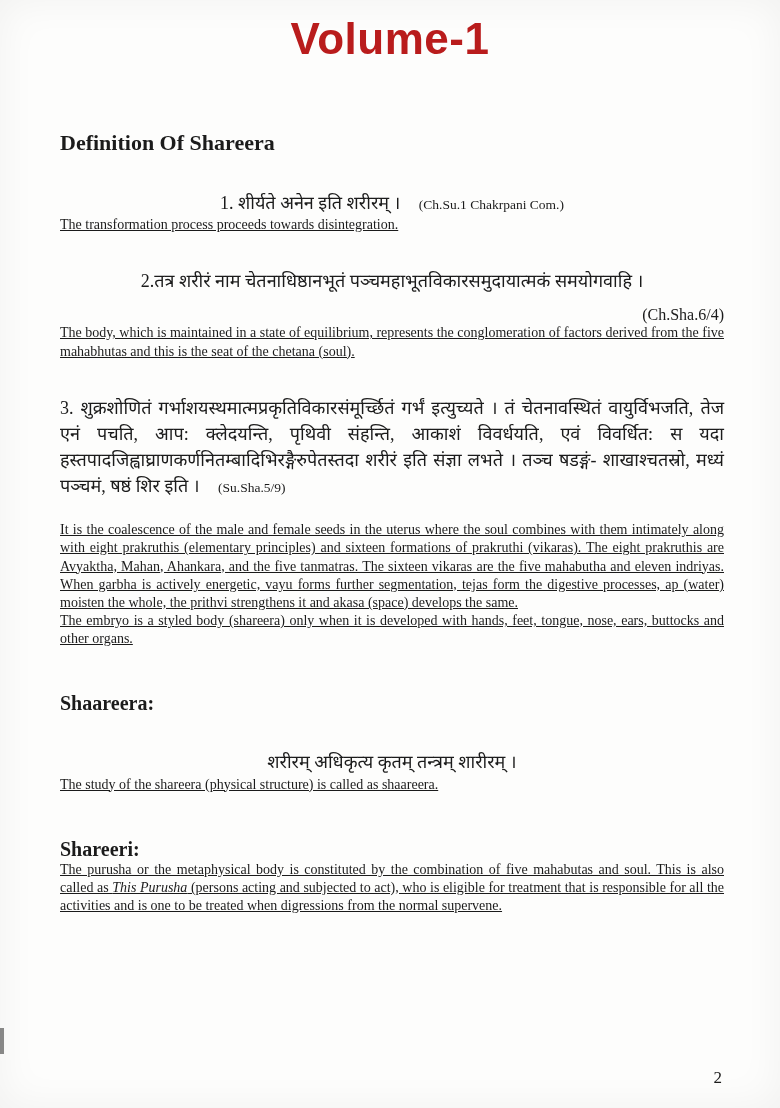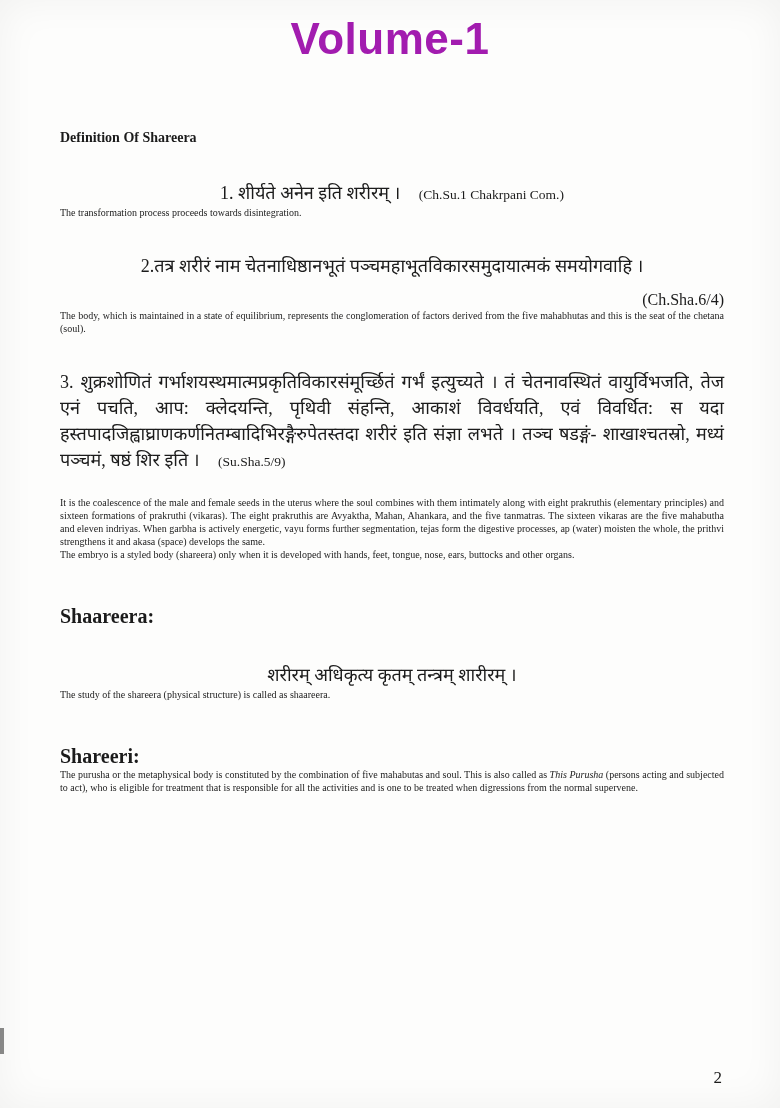--- a/index.html
+++ b/index.html
@@ -20,27 +20,27 @@
     box-sizing: border-box;
   }
   .vol-title {
     margin: 0;
     padding-top: 14px;
     text-align: center;
     font-family: "Liberation Sans", "DejaVu Sans", sans-serif;
     font-weight: 700;
     font-size: 44px;
     letter-spacing: 0.5px;
-    color: #a21caf;
+    color: #b91c1c;
   }
   .content {
     padding: 0 56px 0 60px;
   }
   .heading {
-    font-size: 14px;
+    font-size: 22px;
     font-weight: 700;
     margin: 66px 0 0 0;
   }
   .sub-heading {
     font-size: 20px;
     font-weight: 700;
     margin: 44px 0 0 0;
   }
   .sanskrit {
     font-size: 18px;
@@ -54,24 +54,25 @@
     font-family: "Liberation Serif", "DejaVu Serif", serif;
     white-space: nowrap;
   }
   .ref.inline { margin-left: 14px; }
   .ref-line {
     margin: 12px 0 0 0;
     text-align: right;
     font-size: 16px;
   }
   .english {
-    font-size: 10px;
+    font-size: 14px;
     line-height: 1.3;
     margin: 8px 0 0 0;
     text-align: justify;
+    text-decoration: underline;
   }
   .english.single { text-align: left; }
   .english.follow { margin-top: 0; }
   .gap-md { margin-top: 22px; }
   .italic { font-style: italic; }
   .page-number {
     position: absolute;
     right: 58px;
     bottom: 20px;
     font-size: 17px;

